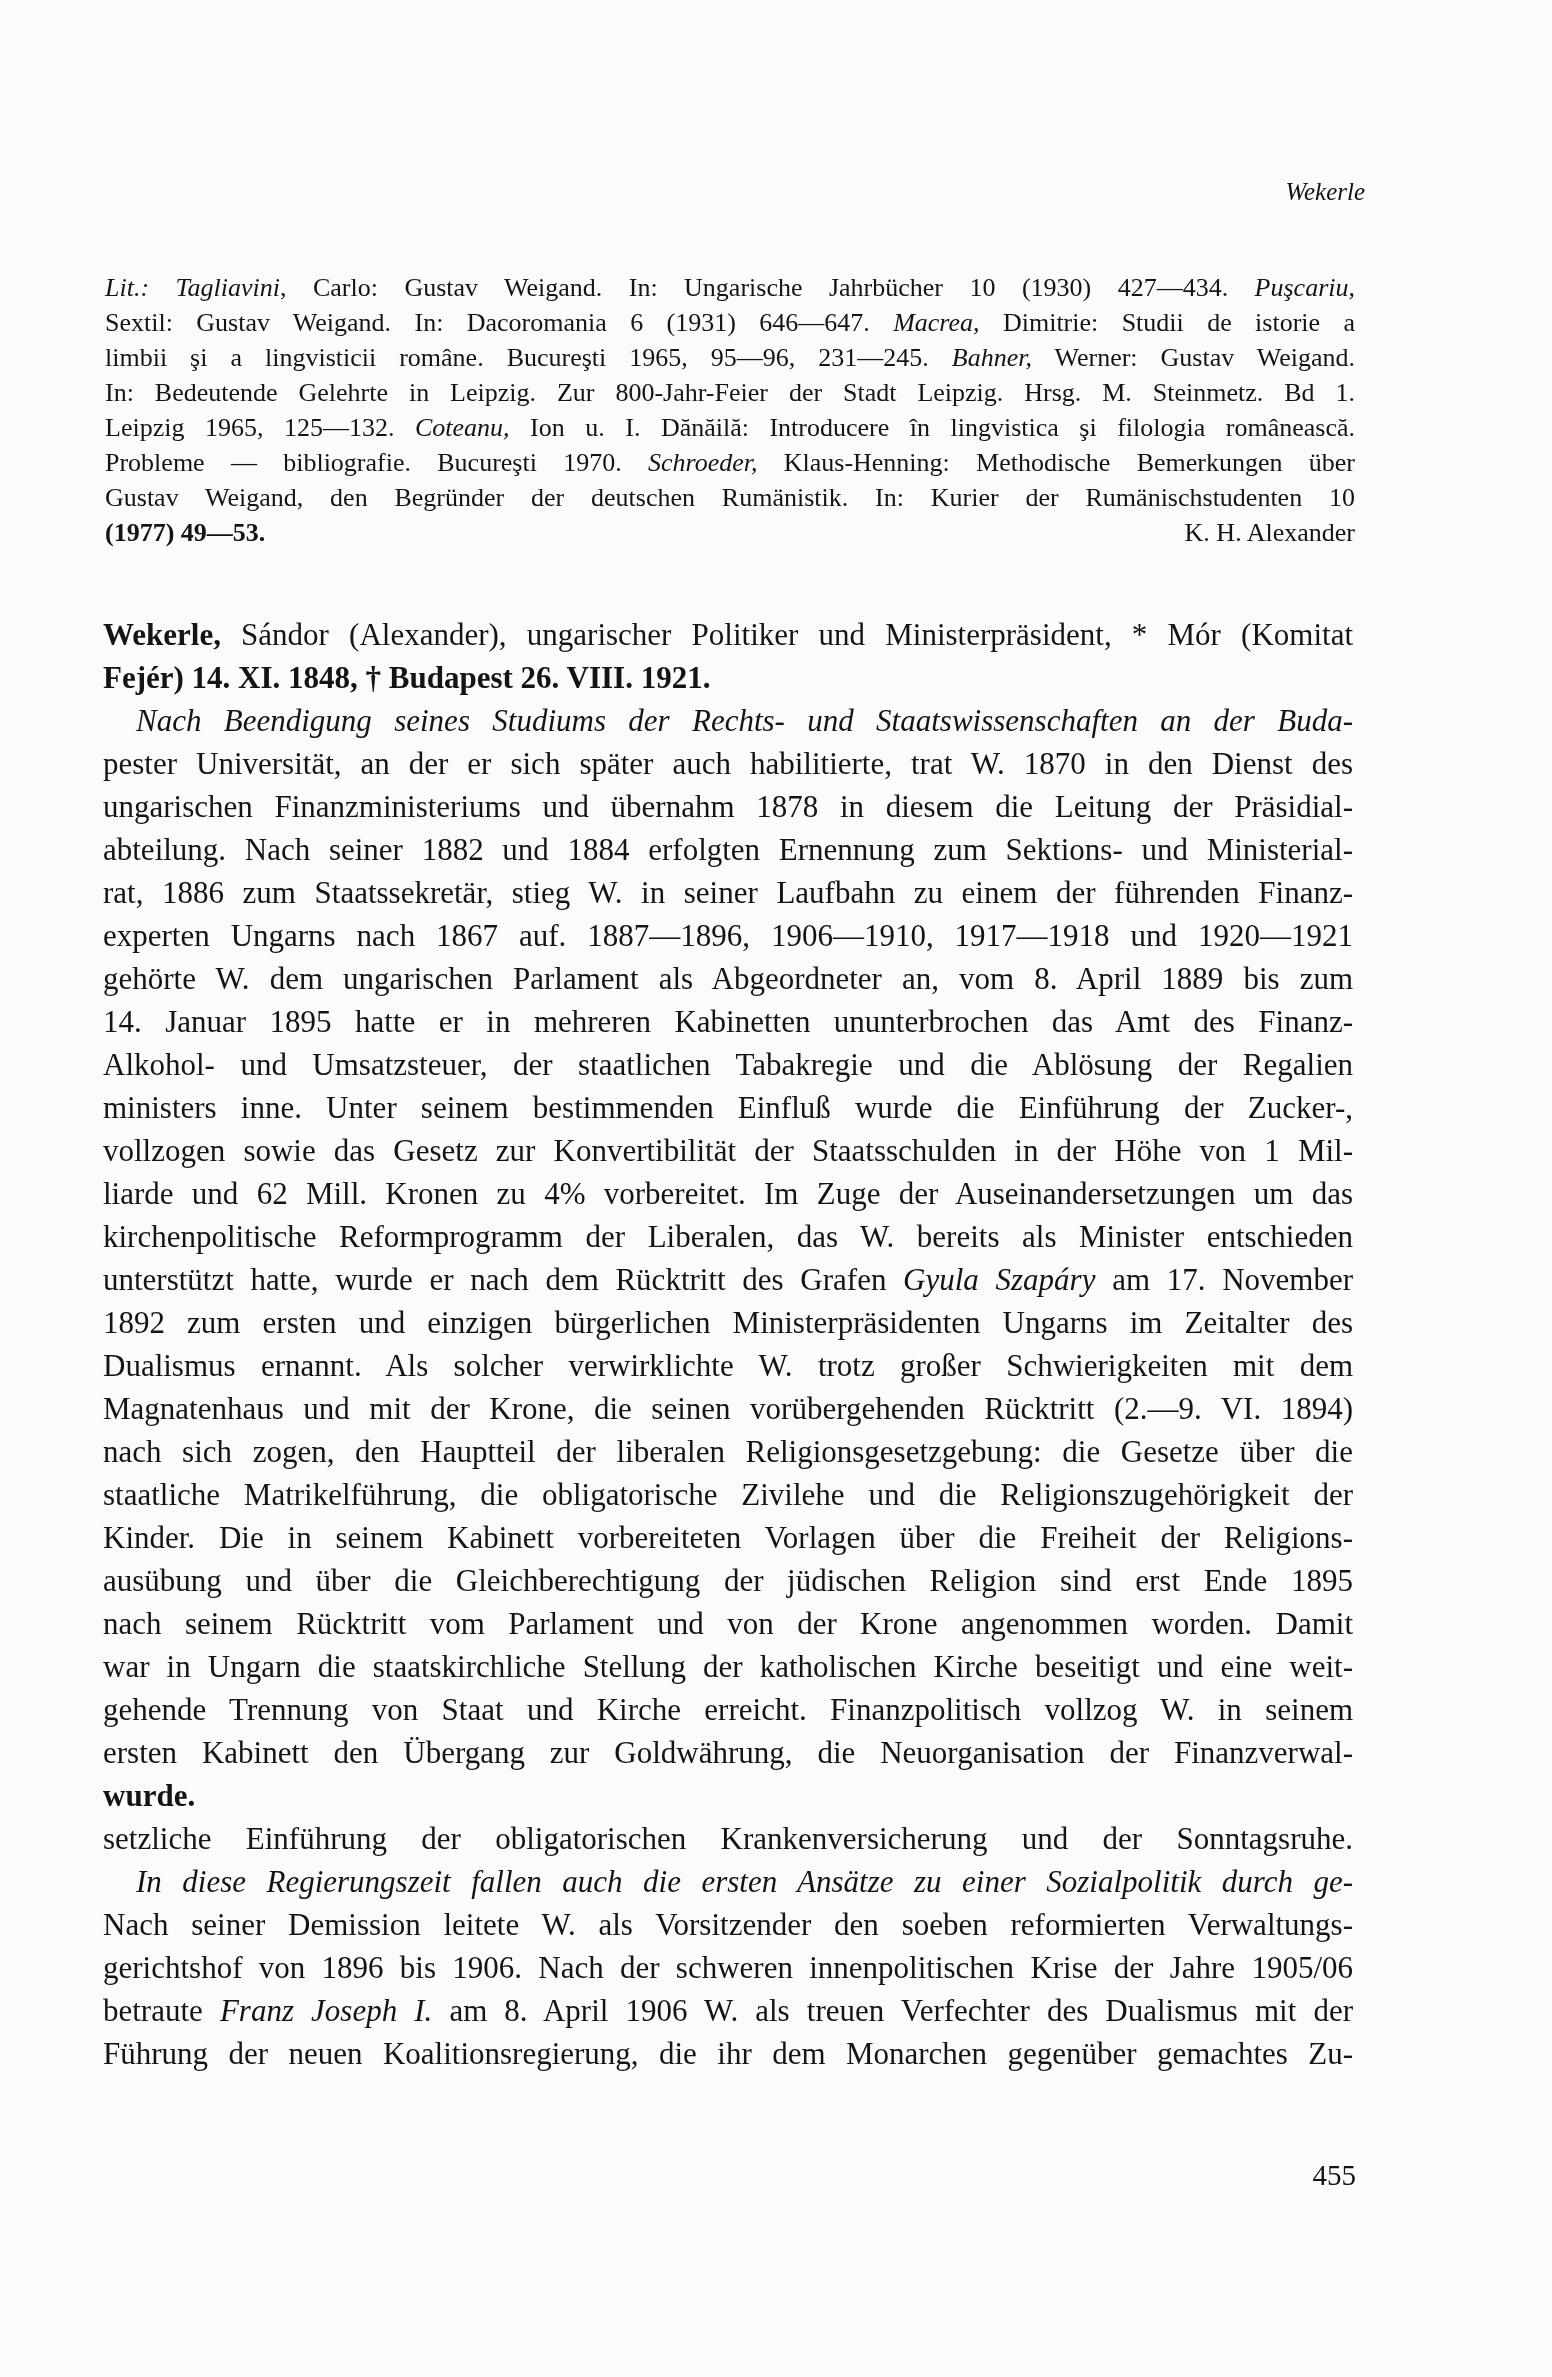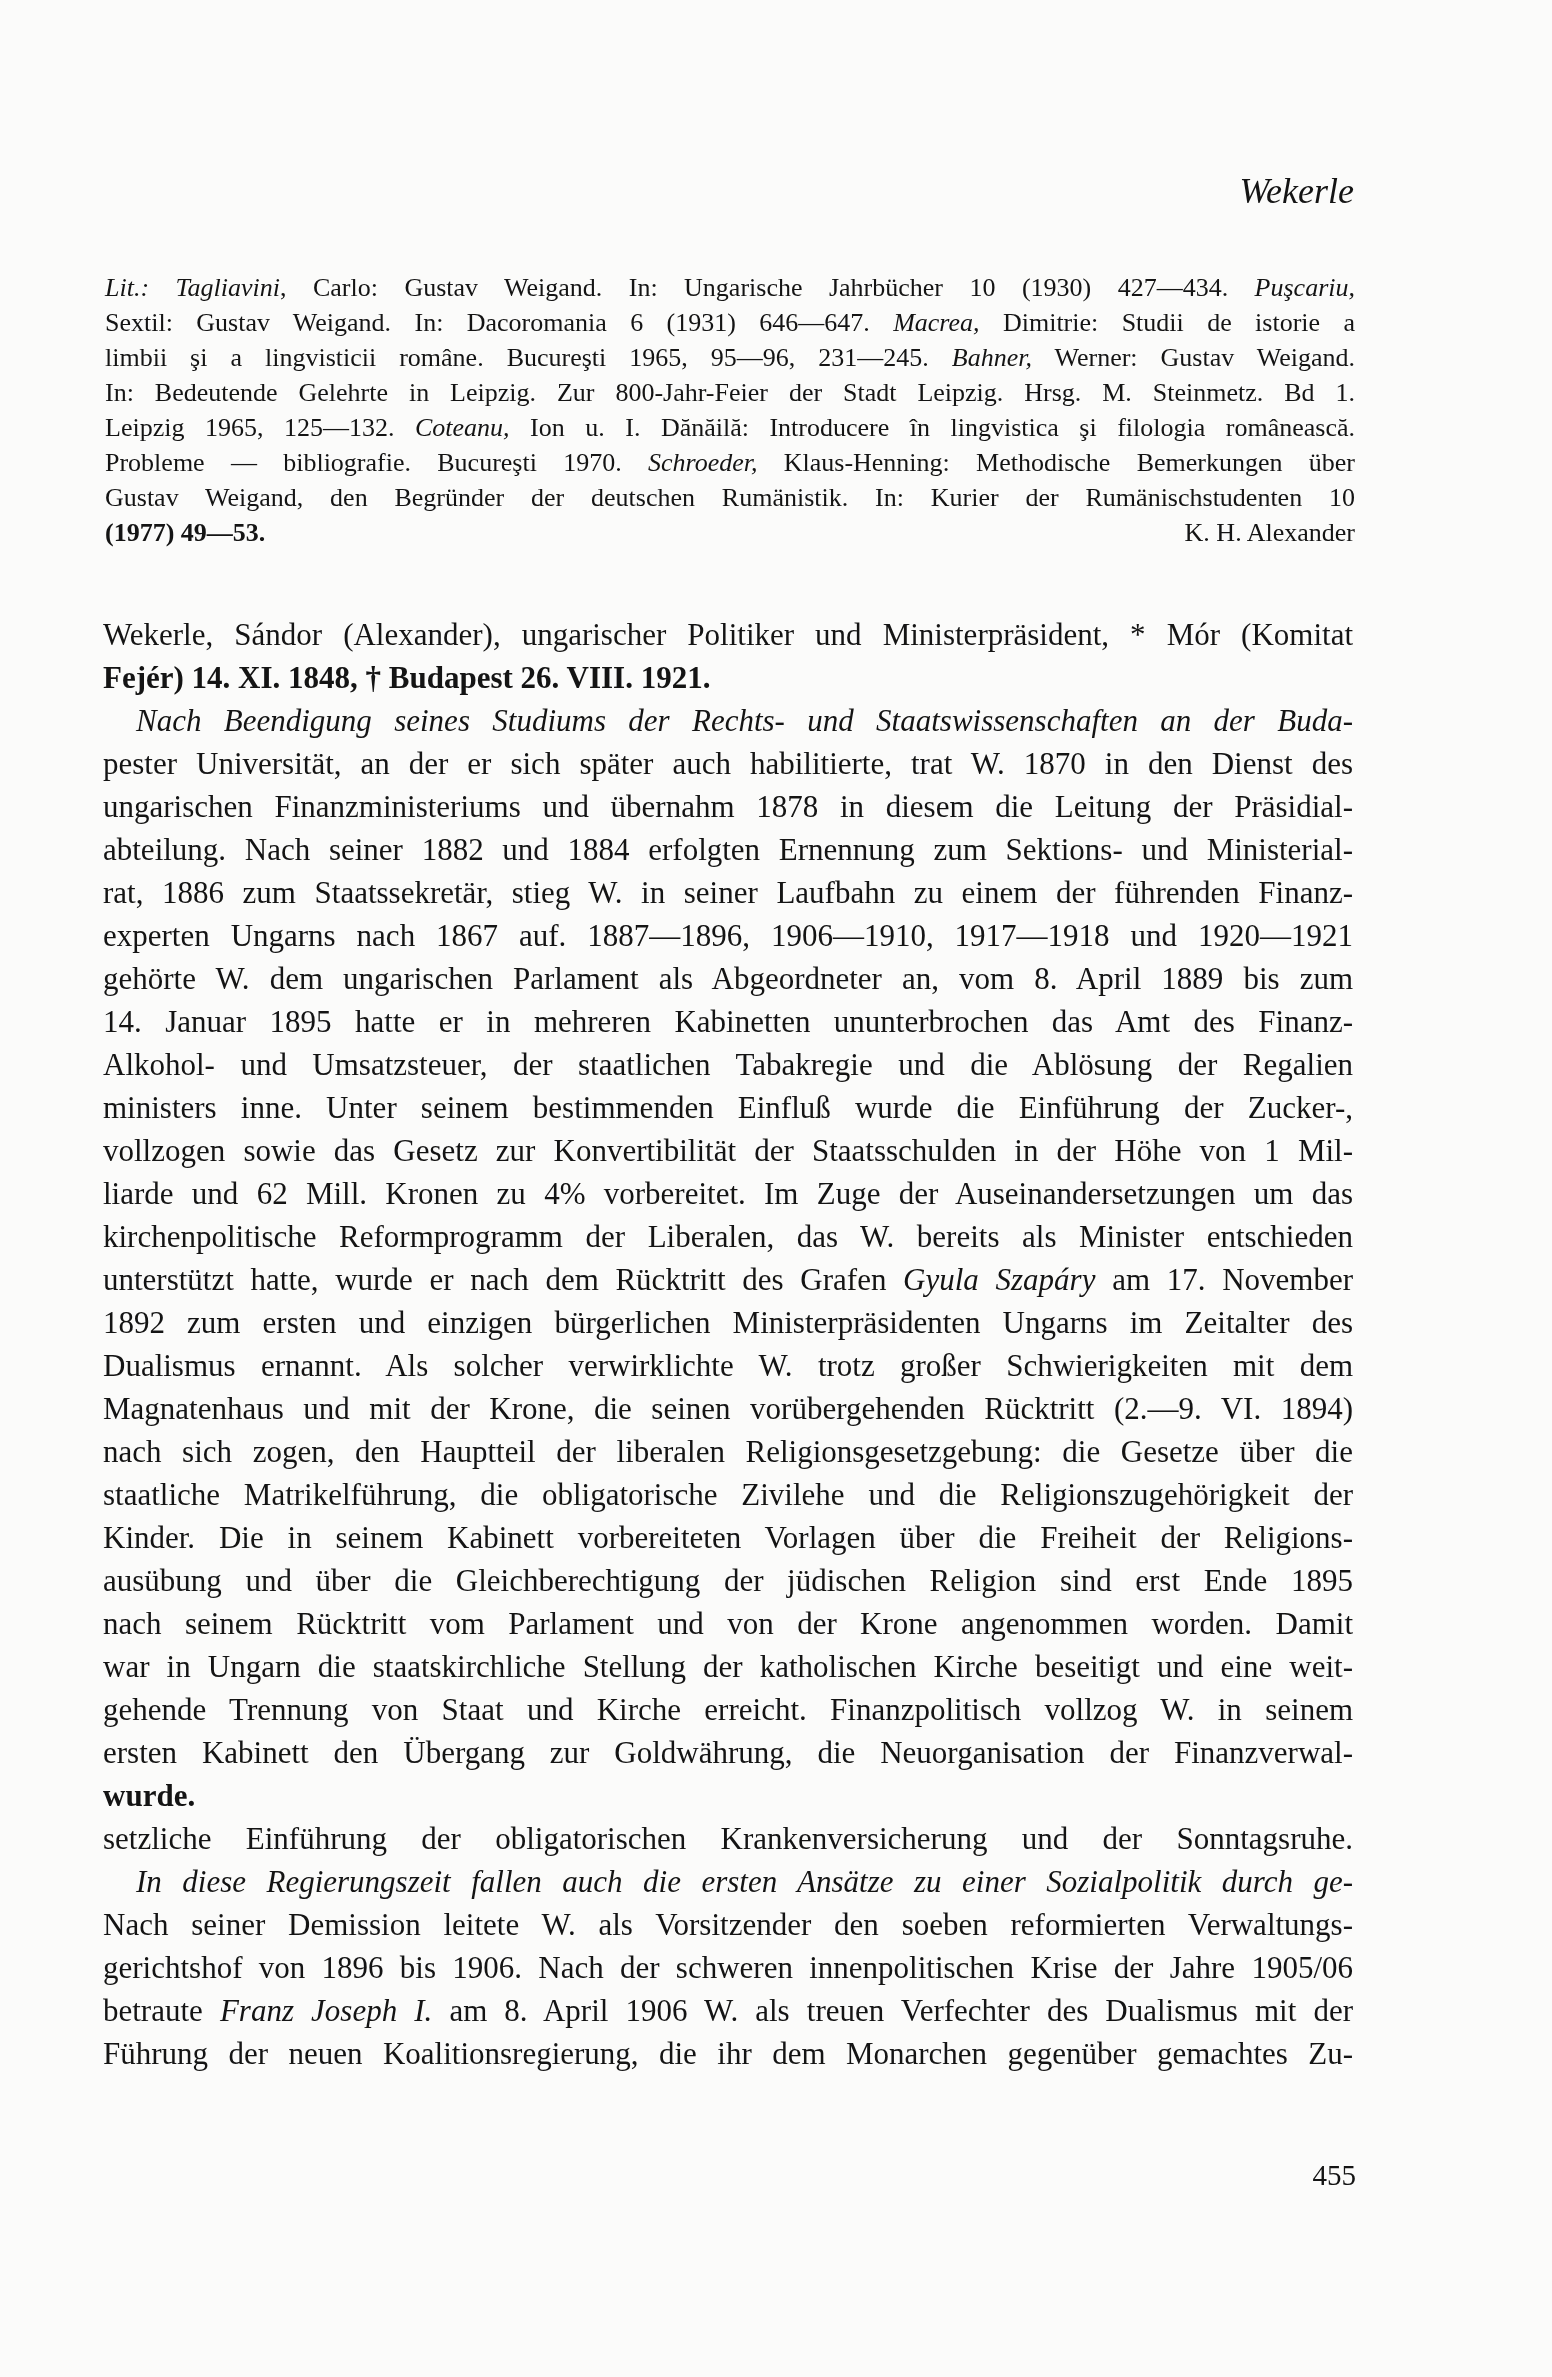--- a/index.html
+++ b/index.html
@@ -5,43 +5,43 @@
   html, body { margin: 0; padding: 0; }
   body {
     width: 1553px; height: 2377px;
     background: #fbfbfa;
     color: #141414;
     font-family: "Liberation Serif", "DejaVu Serif", serif;
     position: relative;
     overflow: hidden;
   }
   .running-head {
-    position: absolute; top: 172px; right: 199px;
-    font-size: 36px; font-style: italic; line-height: 39px;
+    position: absolute; top: 172px; right: 188px;
+    font-size: 25px; font-style: italic; line-height: 39px;
   }
   .lit {
     position: absolute; left: 105px; top: 270px; width: 1250px;
     font-size: 26px; line-height: 35px;
   }
   .entry {
     position: absolute; left: 103px; top: 613px; width: 1250px;
     font-size: 31px; line-height: 43px;
   }
   .ln {
     display: block; white-space: nowrap;
     text-align: justify; text-align-last: justify;
     height: inherit;
   }
   .ln.last { text-align-last: left; font-weight: bold; }
   .ln.right { text-align: right; text-align-last: right; }
   .ln.indent { padding-left: 33px; font-style: italic; }
   .lit .ln { height: 35px; }
   .entry .ln { height: 43px; }
   i, .it { font-style: italic; }
-  b, .bold { font-weight: normal; }
+  b, .bold { font-weight: bold; }
   .page-number {
     position: absolute; top: 2157px; right: 197px;
     font-size: 29px; line-height: 37px;
   }
 </style>
 </head>
 <body>
 
 <div class="running-head">Wekerle</div>
 

